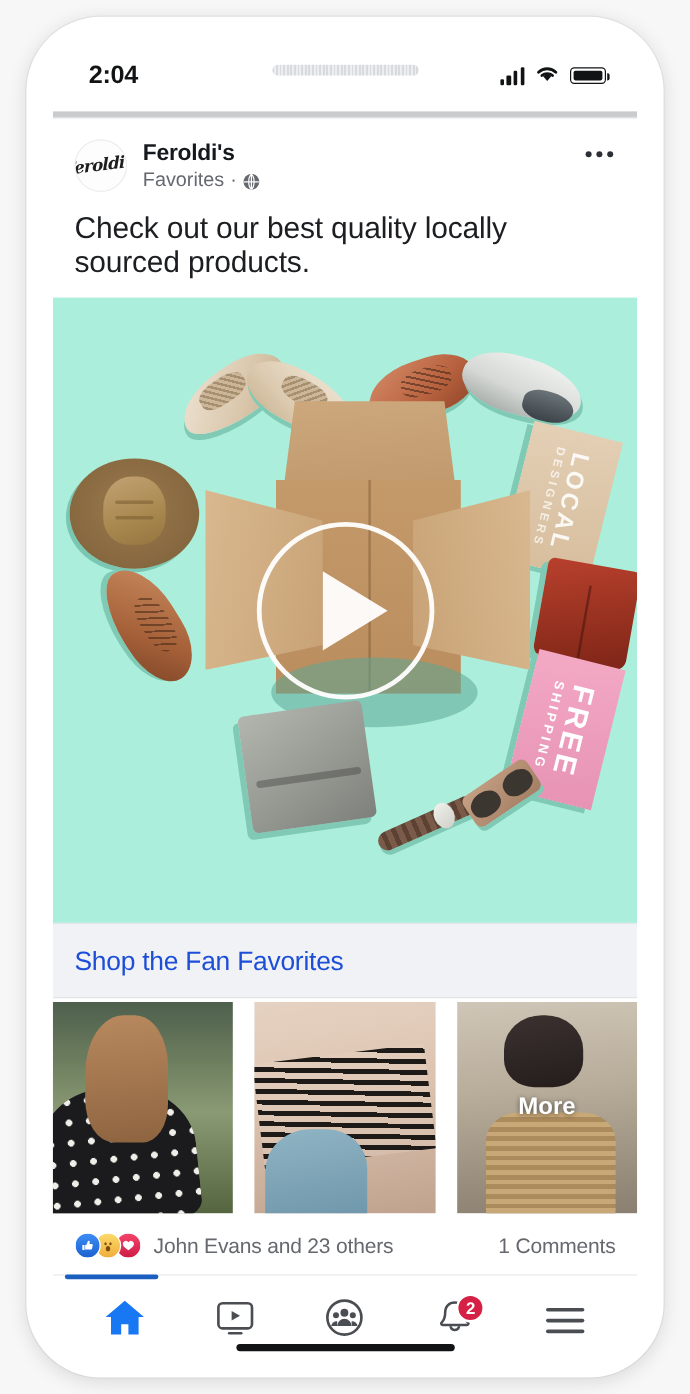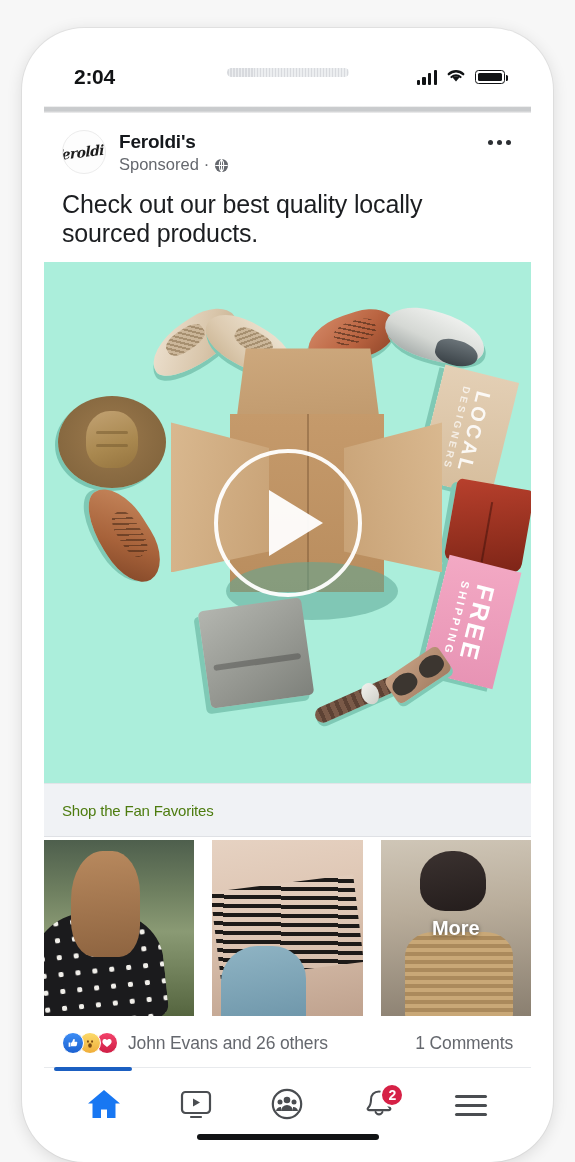--- a/index.html
+++ b/index.html
@@ -10,21 +10,21 @@
     background: #f7f7f7;
     font-family: "Liberation Sans", sans-serif;
     overflow: hidden;
     position: relative;
   }
 
   
   .phone-frame {
     position: absolute;
     left: 22px;
-    top: 28px;
+    top: 14px;
     width: 531px;
     height: 1134px;
     background: #ffffff;
     border-radius: 62px;
     box-shadow: 0 3px 16px rgba(0,0,0,0.12), 0 0 0 1px rgba(0,0,0,0.05);
   }
   .phone-screen {
     position: absolute;
     left: 22px;
     top: 16px;
@@ -391,21 +391,21 @@
   }
 
   
   .cta-bar {
     background: #f0f2f5;
     padding: 18px 18px 17px 18px;
     border-top: 1px solid #e2e4e8;
     border-bottom: 1px solid #dfe1e5;
   }
   .cta-title {
-    font-size: 15px; color: #4d7c0f; letter-spacing:-0.2px;
+    font-size: 22px; color: #1d4ed8; letter-spacing:-0.2px;
   }
 
   
   .gallery {
     display: flex;
     gap: 18px;
     background: #ffffff;
     padding: 3px 0 4px 0;
   }
   .gal-item {
@@ -570,21 +570,21 @@
 
     <div class="top-divider"></div>
 
     <div class="post-header">
       <div class="avatar">
         <span class="avatar-mark">Feroldi's</span>
       </div>
       <div class="header-text">
         <div class="page-name">Feroldi's</div>
         <div class="page-meta">
-          <span>Sponsored</span>
+          <span>Favorites</span>
           <span>·</span>
           <span class="globe-icon">
             <svg width="15" height="15" viewBox="0 0 16 16">
               <circle cx="8" cy="8" r="7" fill="#65686e"></circle>
               <path d="M8 1.2 v13.6 M1.4 8 h13.2 M8 1.2 C4.8 4 4.8 12 8 14.8 M8 1.2 C11.2 4 11.2 12 8 14.8" stroke="#ffffff" stroke-width="1.1" fill="none"></path>
             </svg>
           </span>
         </div>
       </div>
       <div class="more-dots">
@@ -656,21 +656,21 @@
                 <ellipse cx="9.4" cy="5.2" rx="1.1" ry="1.5" fill="#7a4a12"></ellipse>
                 <ellipse cx="7" cy="10" rx="2.1" ry="2.6" fill="#7a4a12"></ellipse>
               </svg>
           </span>
           <span class="reac reac-love">
             <svg width="12" height="12" viewBox="0 0 14 14">
                 <path d="M7 11.6 C3 8.8 1.6 7 1.6 5.2 A2.9 2.9 0 0 1 7 3.8 A2.9 2.9 0 0 1 12.4 5.2 C12.4 7 11 8.8 7 11.6 Z" fill="#ffffff"></path>
               </svg>
           </span>
         </span>
-        <span class="reaction-names">John Evans and 26 others</span>
+        <span class="reaction-names">John Evans and 23 others</span>
       </div>
       <div class="comment-count">1 Comments</div>
     </div>
 
     <div class="bottom-nav">
       <div class="nav-indicator"></div>
 
       <div class="nav-item">
         <span>
           <svg width="36" height="34" viewBox="0 0 36 34">

